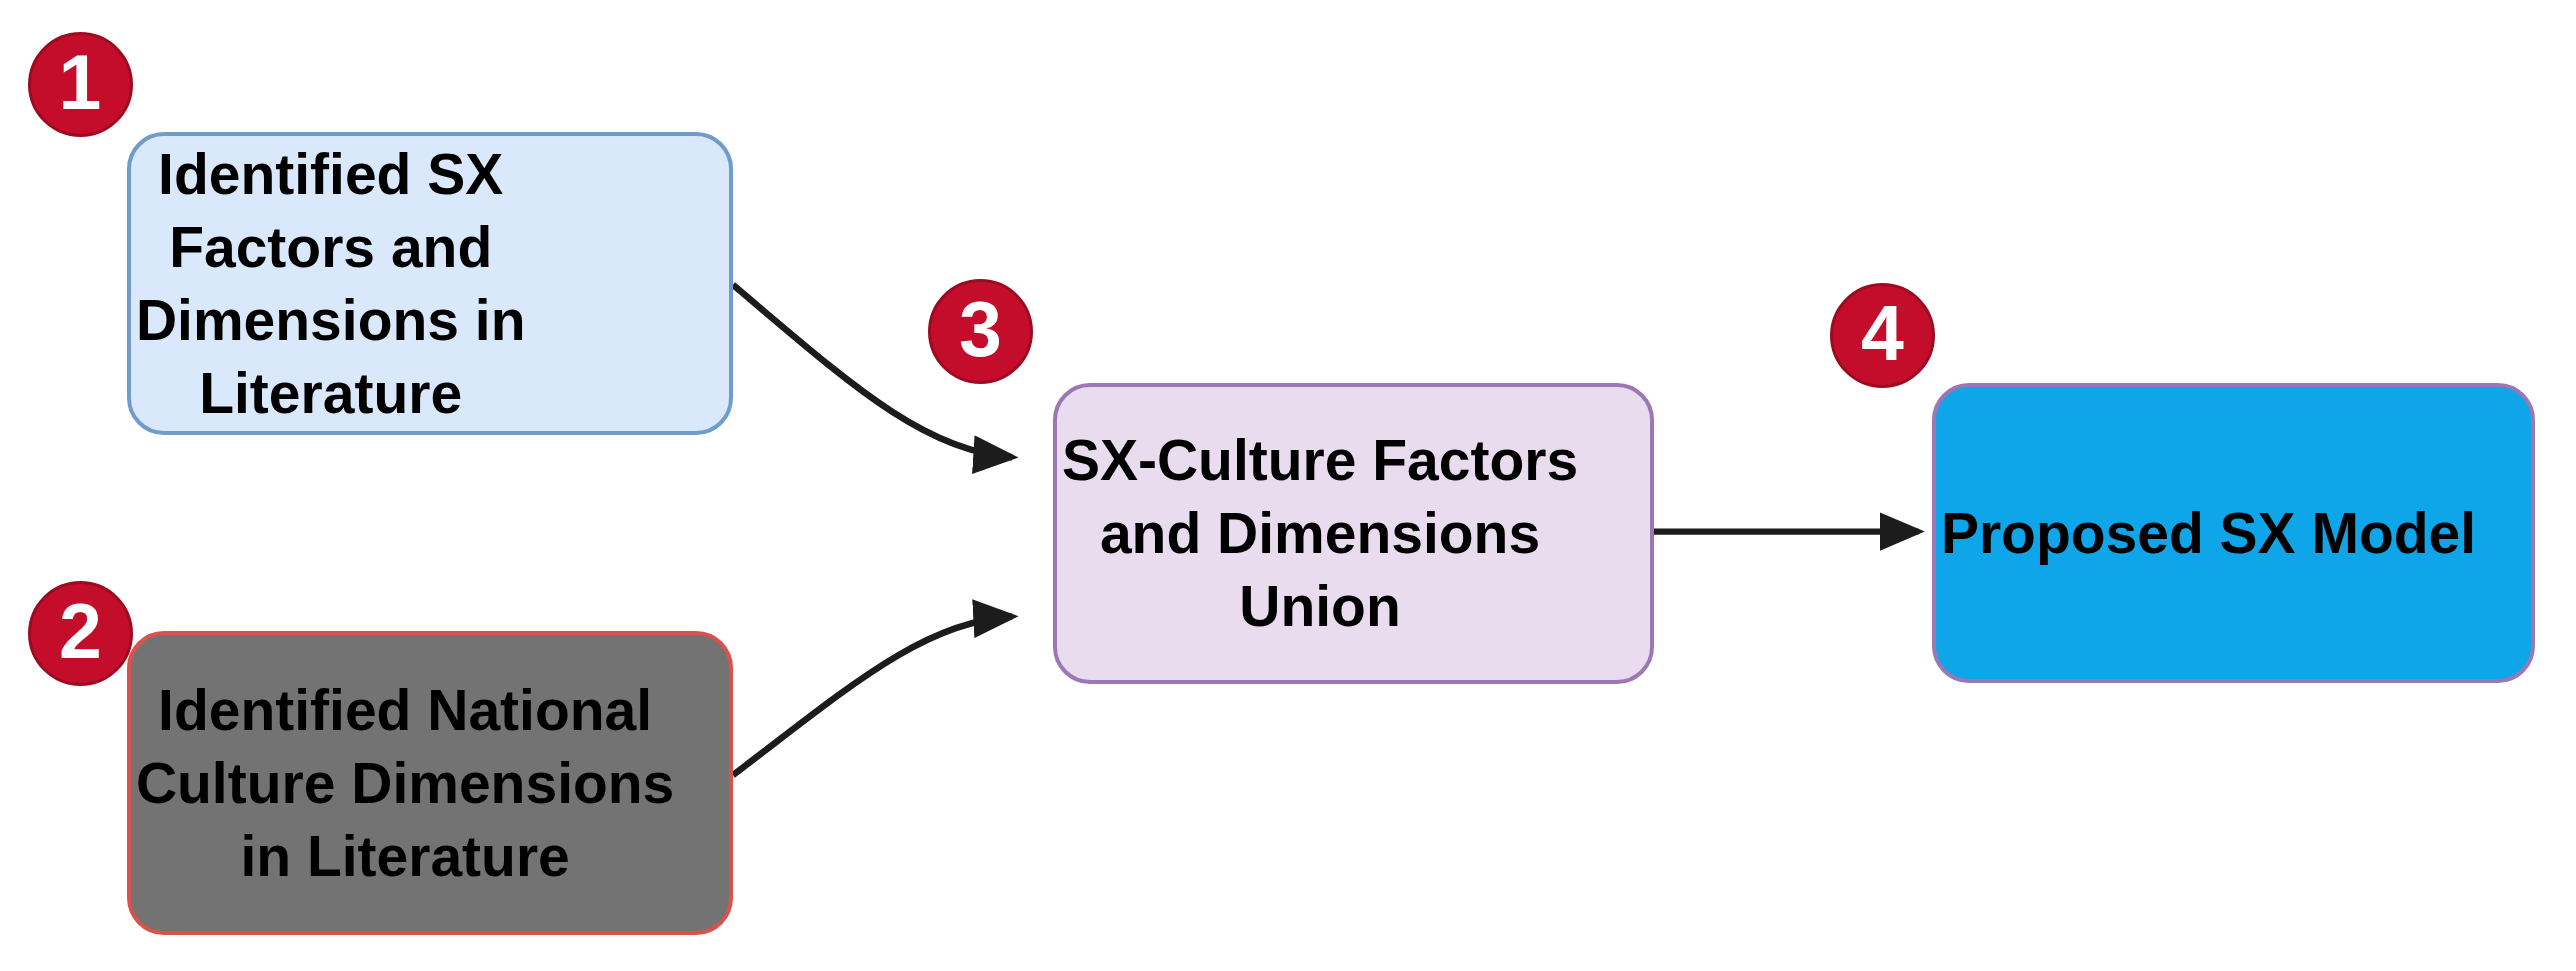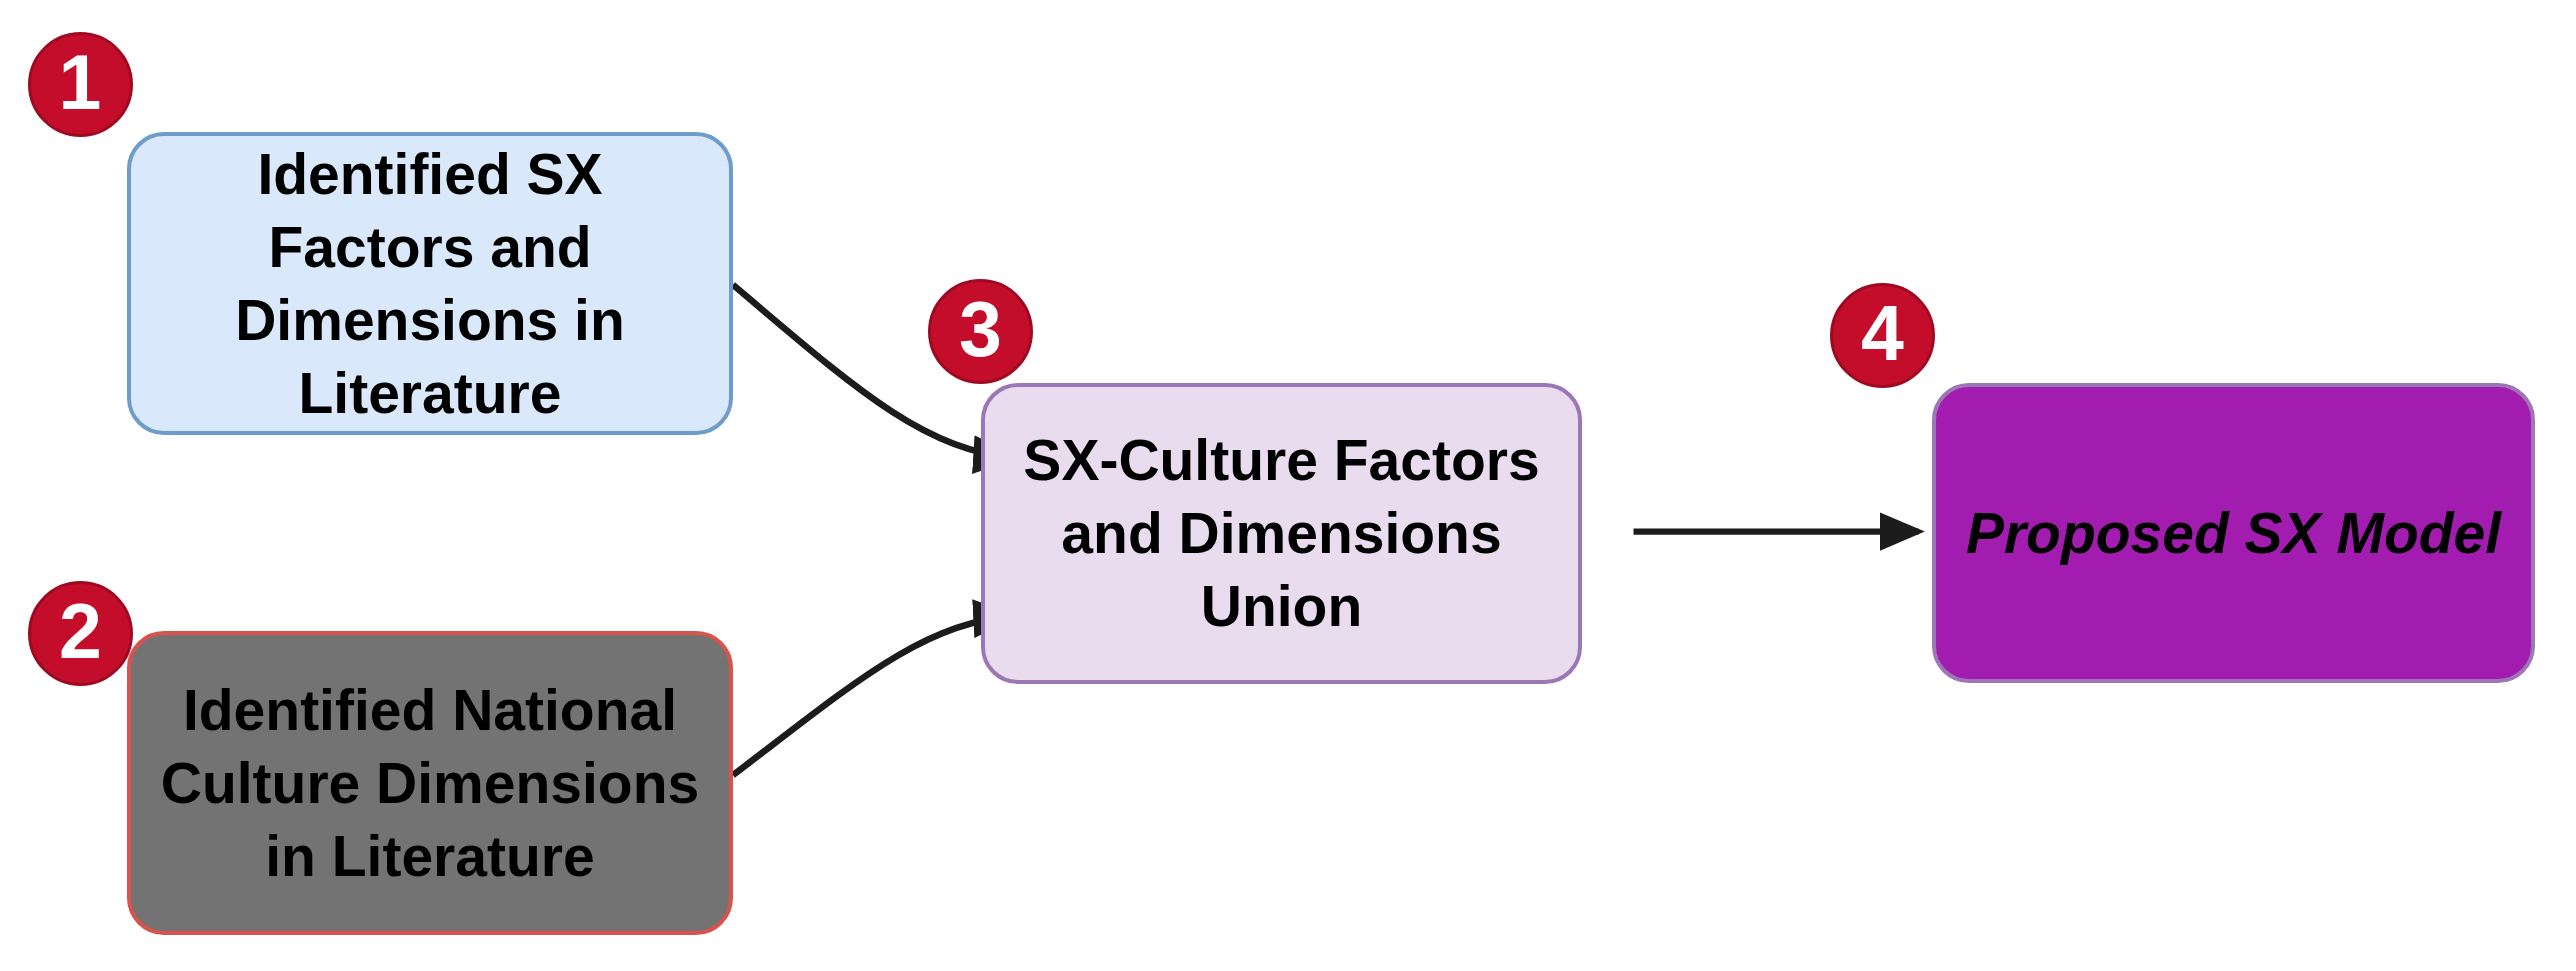--- a/index.html
+++ b/index.html
@@ -17,32 +17,31 @@
     width: 2576px; height: 971px;
     pointer-events: none;
   }
   .node {
     position: absolute;
     box-sizing: border-box;
     border: 4px solid #888;
     border-radius: 37px;
     display: flex;
     align-items: center;
-    justify-content: center;
     text-align: center;
     font-weight: bold;
     font-size: 57px;
     line-height: 73px;
     color: #000000;
     white-space: pre-line;
     padding: 0 4.9px;
   }
   .node-1 { left: 127px; top: 132px; width: 606px; height: 303px; }
   .node-2 { left: 127px; top: 631px; width: 606px; height: 304px; }
-  .node-3 { left: 981px; top: 383px; width: 601px; height: 301px; }
+  .node-3 { left: 1053px; top: 383px; width: 601px; height: 301px; }
   .node-4 { left: 1932px; top: 383px; width: 603px; height: 300px; }
   .badge {
     position: absolute;
     box-sizing: border-box;
     width: 105px; height: 105px;
     border-radius: 50%;
     border: 3.2px solid #9d0a22;
     display: flex;
     align-items: center;
     justify-content: center;
@@ -100,18 +99,18 @@
 Culture Dimensions
 in Literature</span>
   </div>
 
   <div class="node node-3" style="background-color: rgb(232, 220, 238); border-color: rgb(157, 119, 181); color: rgb(0, 0, 0);">
     <span>SX-Culture Factors
 and Dimensions
 Union</span>
   </div>
 
-  <div class="node node-4" style="background-color: #a21caf; border-color: rgb(157, 119, 181); color: rgb(0, 0, 0); font-style: italic;">
+  <div class="node node-4" style="background-color: #0ea5e9; border-color: rgb(157, 119, 181); color: rgb(0, 0, 0);">
     <span>Proposed SX Model</span>
   </div>
 
 </div>
 
 
 </body></html>

